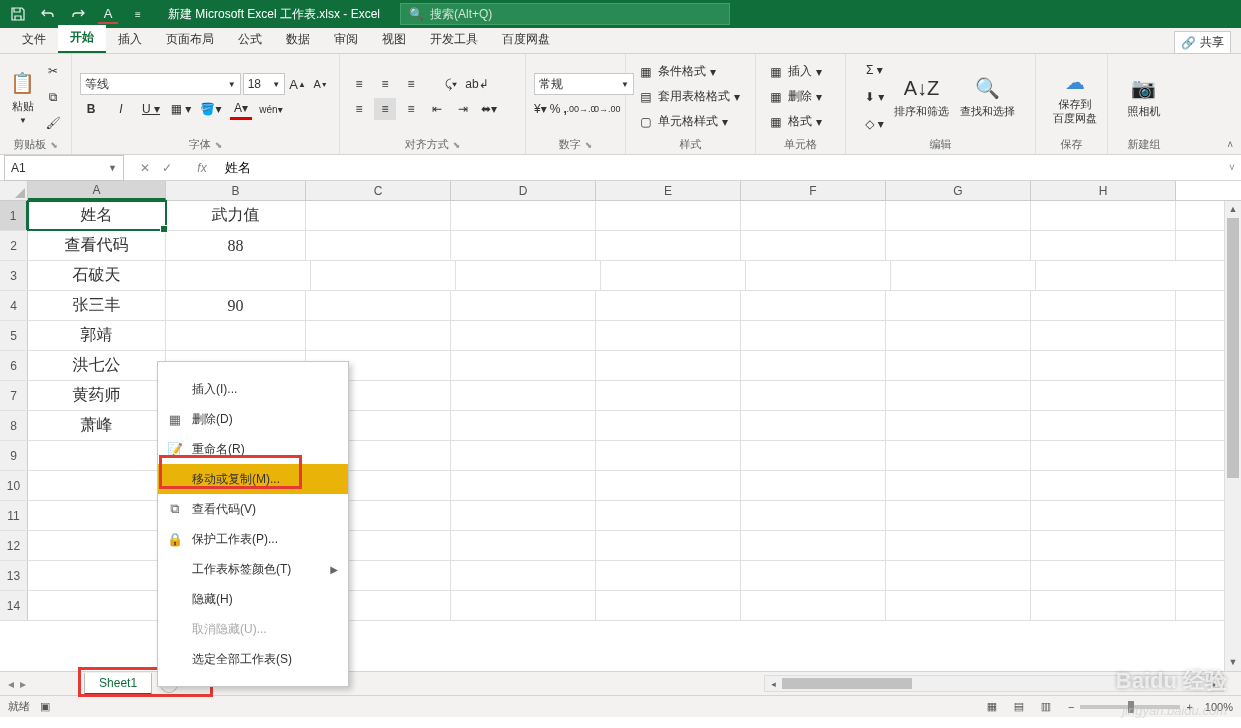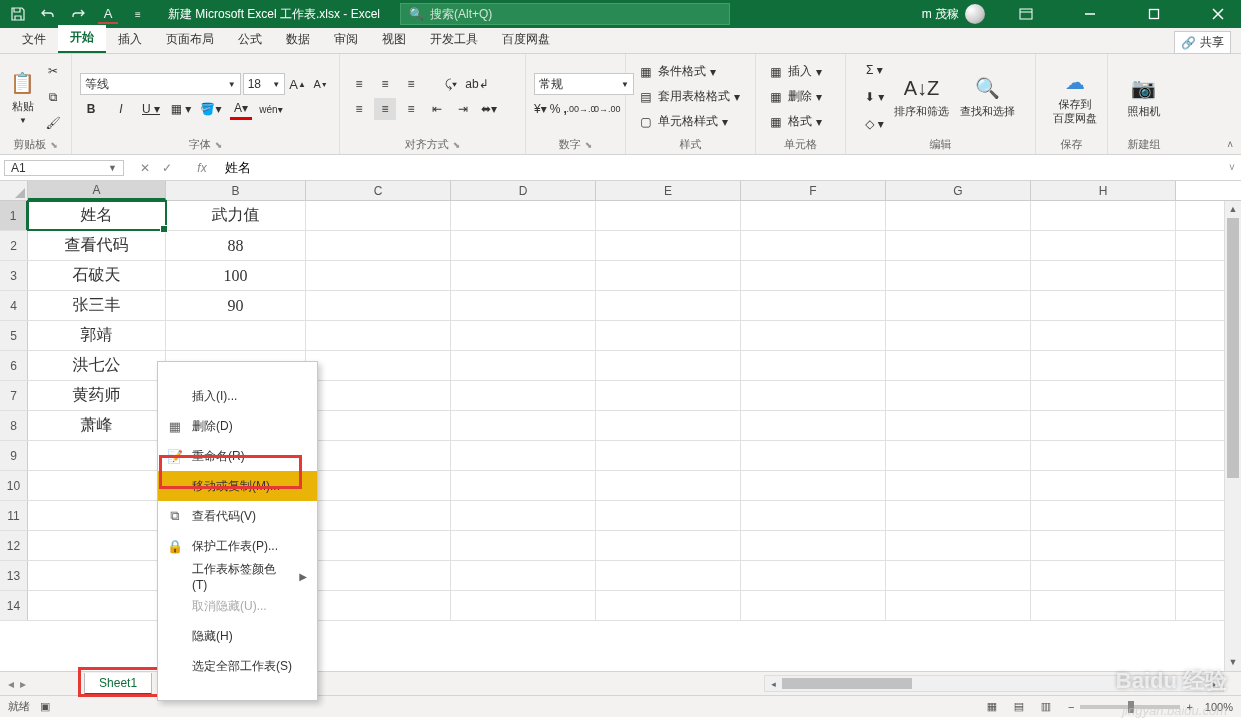--- a/index.html
+++ b/index.html
@@ -33,21 +33,21 @@
 .row { display:flex; gap:2px; align-items:center; }
 .combo { border:1px solid #c8c8c8; background:#fff; height:22px; display:flex; align-items:center; padding:0 4px; font-size:12px; }
 .bigbtn { display:flex; flex-direction:column; align-items:center; justify-content:center; width:48px; cursor:pointer; font-size:11px; gap:2px; padding:4px 2px;}
 .bigbtn .ico { width:28px; height:28px; display:flex; align-items:center; justify-content:center; font-size:20px;}
 .menubtn { display:flex; align-items:center; gap:4px; font-size:12px; cursor:pointer; padding:2px 4px;}
 .menubtn .ico { width:16px; height:16px; display:inline-flex; align-items:center; justify-content:center;}
 .ribbon .collapse { position:absolute; right:8px; bottom:4px; font-size:10px; color:#666; cursor:pointer;}
 
 
 .formulabar { height:26px; display:flex; align-items:center; border-bottom:1px solid #d4d4d4; }
-.namebox { width:120px; border:1px solid #c8c8c8; margin:2px 4px; height:16px; display:flex; align-items:center; padding:0 6px; background:#fff; justify-content:space-between;}
+.namebox { width:120px; border:1px solid #c8c8c8; margin:2px 4px; height:26px; display:flex; align-items:center; padding:0 6px; background:#fff; justify-content:space-between;}
 .namebox .dd{ font-size:9px; color:#666;}
 .fxbtns { display:flex; gap:4px; padding:0 8px; color:#888;}
 .fxbtns span{ cursor:pointer; width:18px; text-align:center;}
 .fxinput { flex:1; border:none; padding:0 6px; font-size:13px; outline:none; height:20px;}
 .formulabar .expand{ width:18px; text-align:center; color:#888; cursor:pointer; font-size:10px;}
 
 
 .gridwrap { position:relative; height:490px; background:#fff;}
 .colhdr { display:flex; height:20px; border-bottom:1px solid #ccc; }
 .selall { width:28px; border-right:1px solid #ccc; background:#f0f0f0; position:relative;}
@@ -78,21 +78,21 @@
 
 
 .statusbar { height:22px; background:#f3f2f1; border-top:1px solid #d4d4d4; display:flex; align-items:center; font-size:11px; color:#555; padding:0 8px;}
 .statusbar .spacer{flex:1;}
 .statusbar .view span{ width:24px; display:inline-flex; align-items:center; justify-content:center; cursor:pointer;}
 .statusbar .zoom{ display:flex; align-items:center; gap:6px; margin-left:10px;}
 .statusbar .zoom .slider{ width:100px; height:4px; background:#c8c8c8; position:relative; cursor:pointer;}
 .statusbar .zoom .slider .h{ position:absolute; left:48px; top:-4px; width:6px; height:12px; background:#888;}
 
 
-.ctxmenu { position:absolute; left:157px; top:361px; width:161px; background:#fff; border:1px solid #c8c8c8; box-shadow:3px 3px 6px rgba(0,0,0,.2); z-index:100; font-size:12px; padding:19px 0;}
+.ctxmenu { position:absolute; left:157px; top:361px; width:192px; background:#fff; border:1px solid #c8c8c8; box-shadow:3px 3px 6px rgba(0,0,0,.2); z-index:100; font-size:12px; padding:12px 0;}
 .ctxmenu .mi { display:flex; align-items:center; height:30px; padding:0 10px 0 8px; cursor:pointer; gap:8px;}
 .ctxmenu .mi.hl{ background:#eab308;}
 .ctxmenu .mi.disabled{ color:#aaa; cursor:default;}
 .ctxmenu .mi .ico{ width:18px; height:18px; display:inline-flex; align-items:center; justify-content:center; color:#666; font-size:13px;}
 .ctxmenu .mi .arrow{ margin-left:auto; font-size:10px; color:#666;}
 .redbox2{ position:absolute; border:3px solid #e53935; pointer-events:none; z-index:101;}
 
 .watermark{ position:absolute; right:14px; bottom:32px; color:rgba(255,255,255,.65); font-size:22px; font-weight:bold; text-shadow:0 0 4px rgba(0,0,0,.3); pointer-events:none; display:flex; align-items:center; gap:6px;}
 
 svg{display:block;}
@@ -117,47 +117,20 @@
           <path fill="none" stroke="#fff" stroke-width="1.3" d="M11 4l3 3-3 3 M14 7H6a3 3 0 00-3 3v1"></path>
         </svg>
       </div>
     <div class="btn" style="font-size:13px;border-bottom:2px solid #d44;">A</div>
     <div class="btn" style="font-size:10px;">≡</div>
   </div>
   <div class="title">新建 Microsoft Excel 工作表.xlsx - Excel</div>
   <div class="search">
     <span class="icon">🔍</span>
     <span>搜索(Alt+Q)</span>
-  </div>
-  <div class="right">
-    <div class="user">
-      <span>m 茂稼</span>
-      <span class="avatar"></span>
-    </div>
-    <div class="winbtn">
-        <svg width="14" height="14" viewBox="0 0 14 14">
-          <rect x="1" y="2" width="12" height="10" fill="none" stroke="#fff"></rect>
-          <line x1="1" y1="5" x2="13" y2="5" stroke="#fff"></line>
-        </svg>
-      </div>
-    <div class="winbtn">
-        <svg width="12" height="12">
-          <line x1="1" y1="6" x2="11" y2="6" stroke="#fff" stroke-width="1.5"></line>
-        </svg>
-      </div>
-    <div class="winbtn">
-        <svg width="12" height="12">
-          <rect x="1.5" y="1.5" width="9" height="9" fill="none" stroke="#fff" stroke-width="1.3"></rect>
-        </svg>
-      </div>
-    <div class="winbtn">
-        <svg width="12" height="12">
-          <path d="M1 1l10 10M11 1L1 11" stroke="#fff" stroke-width="1.5"></path>
-        </svg>
-      </div>
   </div>
 </div>
 
 <div class="ribbontabs">
   <div class="tab">文件</div>
   <div class="tab active">开始</div>
   <div class="tab">插入</div>
   <div class="tab">页面布局</div>
   <div class="tab">公式</div>
   <div class="tab">数据</div>
@@ -381,21 +354,20 @@
         <div class="cell" style="width: 145px;"></div>
         <div class="cell" style="width: 145px;"></div>
         <div class="cell" style="width: 145px;"></div>
         <div class="cell" style="width: 145px;"></div>
         <div class="cell" style="width: 145px;"></div>
         <div class="cell" style="width: 145px;"></div>
       </div>
       <div class="gridrow" style="height: 30px;">
         <div class="rowhdr">3</div>
         <div class="cell" style="width: 138px;">石破天</div>
-        <div class="cell" style="width: 140px;">100</div>
         <div class="cell" style="width: 145px;"></div>
         <div class="cell" style="width: 145px;"></div>
         <div class="cell" style="width: 145px;"></div>
         <div class="cell" style="width: 145px;"></div>
         <div class="cell" style="width: 145px;"></div>
         <div class="cell" style="width: 145px;"></div>
       </div>
       <div class="gridrow" style="height: 30px;">
         <div class="rowhdr">4</div>
         <div class="cell" style="width: 138px;">张三丰</div>
@@ -548,27 +520,27 @@
     </div>
   <div class="mi">
       <span class="ico">🔒</span>
       <span>保护工作表(P)...</span>
     </div>
   <div class="mi">
       <span class="ico"></span>
       <span>工作表标签颜色(T)</span>
       <span class="arrow">▶</span>
     </div>
+  <div class="mi">
+      <span class="ico"></span>
+      <span>隐藏(H)</span>
+    </div>
   <div class="mi disabled">
       <span class="ico"></span>
       <span>取消隐藏(U)...</span>
-    </div>
-  <div class="mi">
-      <span class="ico"></span>
-      <span>隐藏(H)</span>
     </div>
   <div class="mi">
       <span class="ico"></span>
       <span>选定全部工作表(S)</span>
     </div>
 </div>
 <div class="redbox2" style="left:159px; top:455px; width:143px; height:34px;"></div>
 
 <div class="sheettabs">
   <div class="nav">

